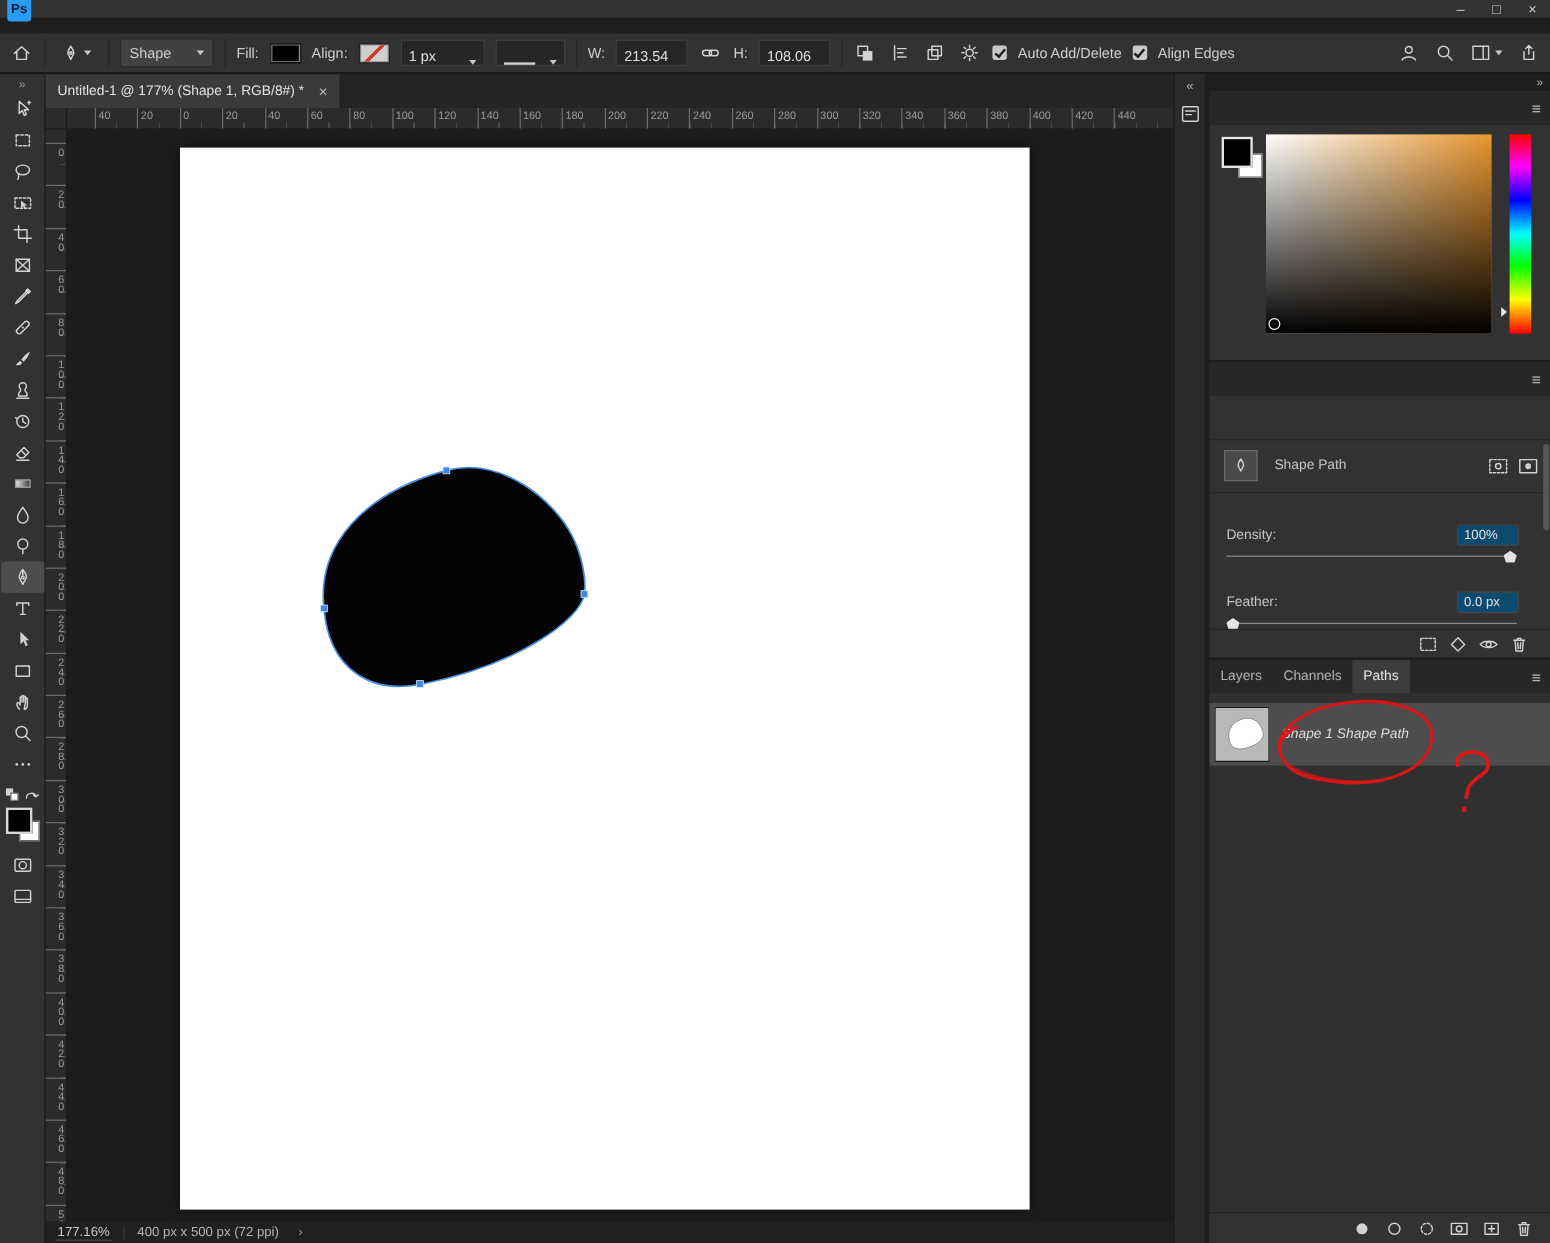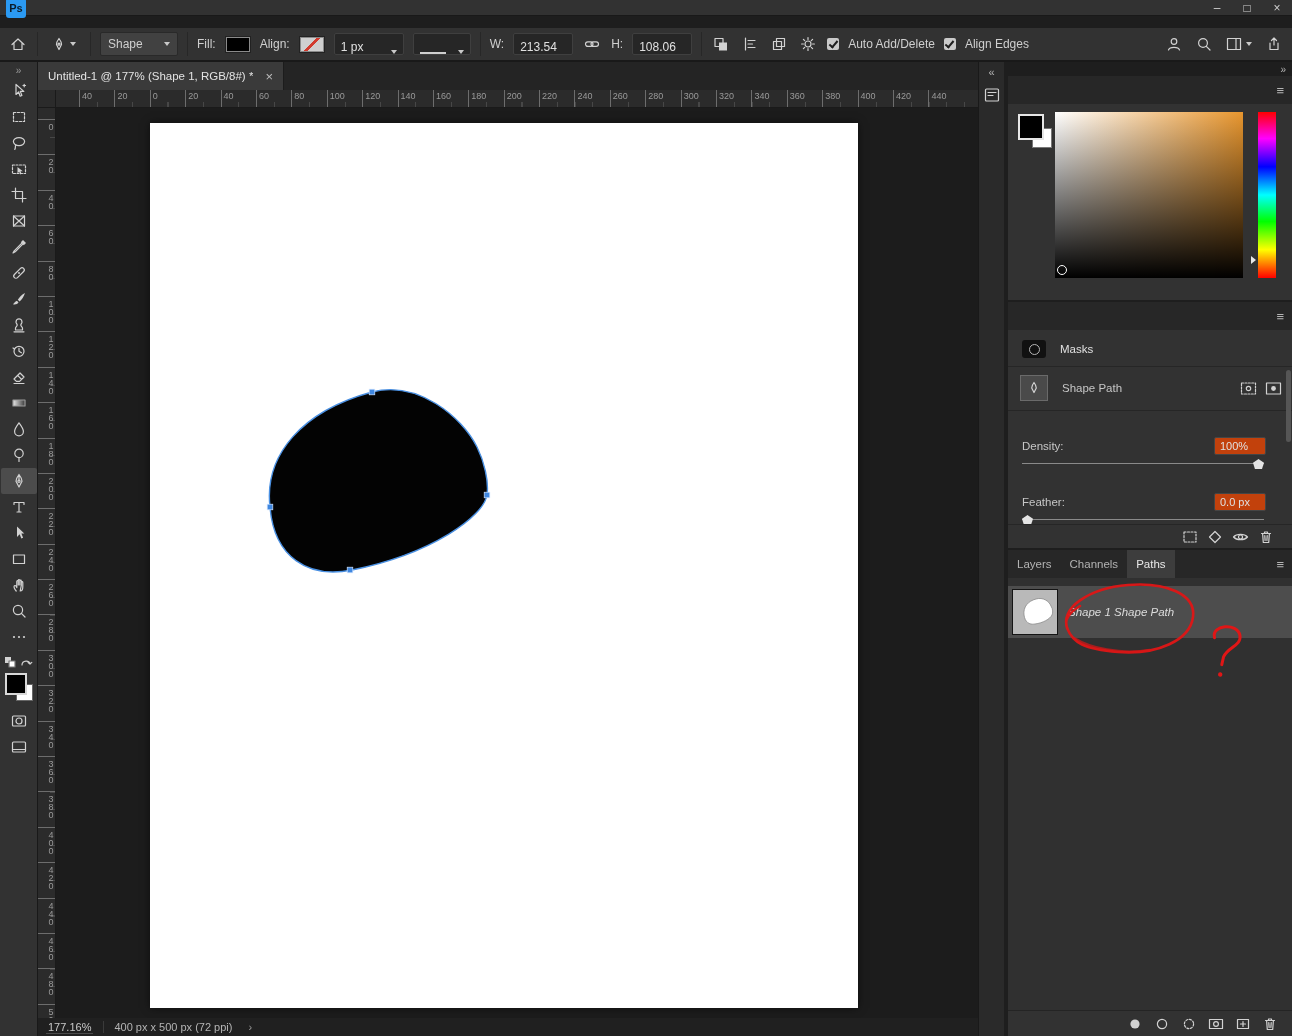--- a/index.html
+++ b/index.html
@@ -109,21 +109,21 @@
   
   #props-content{position:relative;height:218px;flex:none}
   .masks-row{position:absolute;left:0;top:4px;width:100%;height:30px;display:flex;align-items:center;gap:14px;padding-left:14px;box-sizing:border-box}
   .mask-ic{width:24px;height:18px;background:#111;border-radius:3px;display:flex;align-items:center;justify-content:center}
   .mask-ic i{display:block;width:9px;height:9px;border:1.5px solid #b5b5b5;border-radius:50%}
   .pdiv{position:absolute;left:0;width:100%;height:1px;background:#262626}
   .shapepath-row{position:absolute;left:0;top:40px;width:100%;height:36px;display:flex;align-items:center;gap:14px;padding:0 10px 0 12px;box-sizing:border-box}
   .sp-thumb{width:26px;height:24px;background:#4a4a4a;border:1px solid #6a6a6a;display:flex;align-items:center;justify-content:center}
   .sp-right{margin-left:auto;display:flex;gap:8px}
   .prop-row-label{color:#c6c6c6;font-size:11.5px}
-  .val-box{position:absolute;width:52px;height:18px;background:#c2410c;border:1px solid #454545;border-radius:2px;
+  .val-box{position:absolute;width:52px;height:18px;background:#0c4a6e;border:1px solid #454545;border-radius:2px;
     font-size:11px;color:#e0e0e0;display:flex;align-items:center;padding-left:5px;box-sizing:border-box}
   .slider{position:absolute;left:14px;width:242px;height:12px}
   .slider::before{content:"";position:absolute;left:0;right:0;top:5px;height:1px;background:#8a8a8a}
   .knob{position:absolute;top:1px;width:11px;height:10px;background:#e4e4e4;
     clip-path:polygon(50% 0,100% 38%,82% 100%,18% 100%,0 38%)}
   .props-footer{position:absolute;left:0;top:194px;width:100%;height:24px;border-top:1px solid #262626;
     display:flex;align-items:center;justify-content:flex-end;gap:9px;padding-right:18px;box-sizing:border-box}
   .pscroll{position:absolute;right:1px;top:40px;width:5px;height:72px;background:#565656;border-radius:3px}
 
   
@@ -532,26 +532,20 @@
     </div>
   </div>
 
   <div class="gap2"></div>
 
   <div class="panel">
     <div class="panel-tabs">
       <div class="panel-menu">≡</div>
     </div>
     <div id="props-content">
-      <div class="masks-row">
-        <div class="mask-ic">
-            <i></i>
-          </div>
-        <span class="prop-row-label" style="color:#e0e0e0">Masks</span>
-      </div>
       <div class="pdiv" style="top:36px"></div>
       <div class="shapepath-row">
         <div class="sp-thumb">
           <svg class="ic" width="14" height="14">
               <path d="M7 1.5 C5.6 3.4 4.7 5.3 4.7 6.9 L7 11.5 L9.3 6.9 C9.3 5.3 8.4 3.4 7 1.5 Z"></path>
             </svg>
         </div>
         <span class="prop-row-label">Shape Path</span>
         <div class="sp-right">
           <svg class="ic" width="17" height="15">

